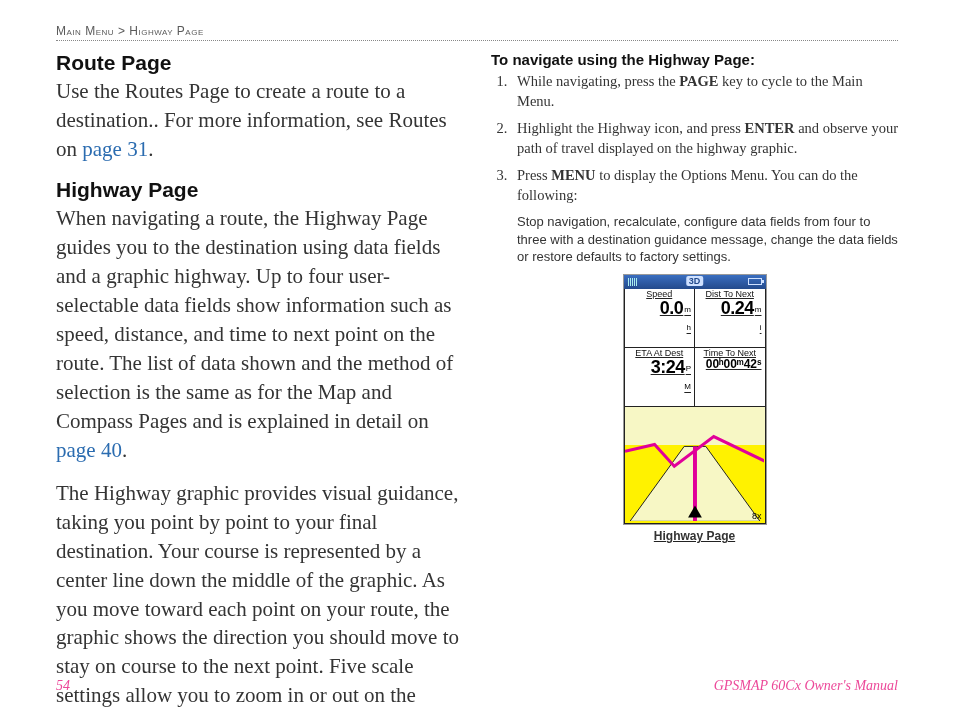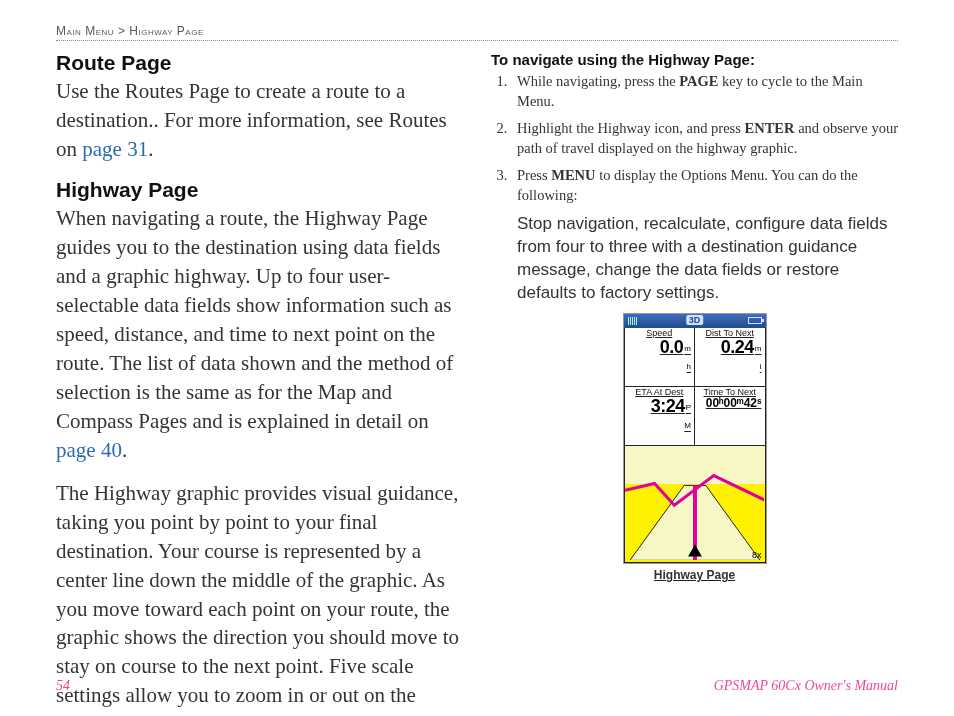--- a/index.html
+++ b/index.html
@@ -74,21 +74,21 @@
     line-height: 1.35;
     padding-left: 20px;
     margin: 4px 0 8px 0;
   }
   ol.steps li {
     margin-bottom: 8px;
     padding-left: 6px;
   }
   .step-extra {
     font-family: Arial, Helvetica, sans-serif;
-    font-size: 17px;
+    font-size: 13px;
     color: #343434;
     line-height: 1.35;
     margin: 0 0 8px 26px;
   }
   .figure-wrap {
     text-align: center;
     margin-top: 6px;
     text-decoration: underline;
   }
   .figure-caption {

